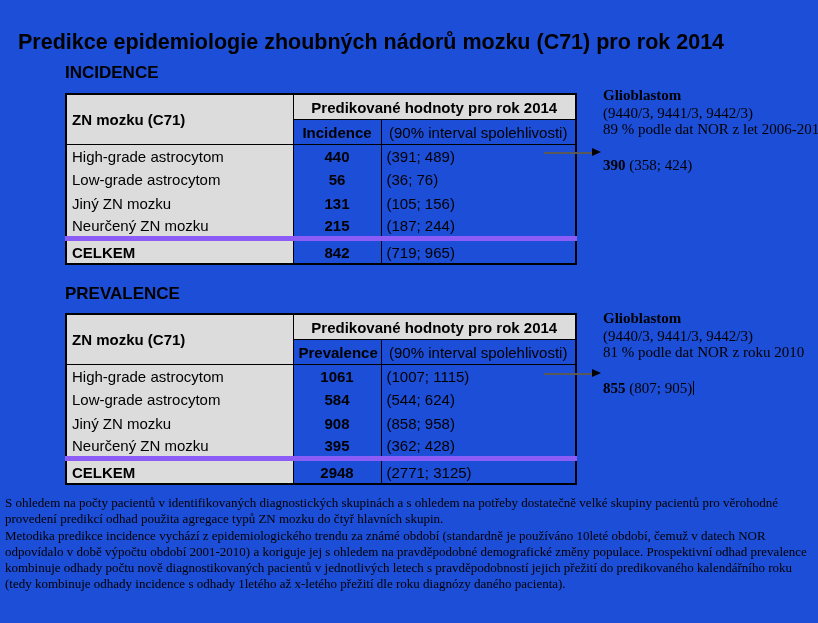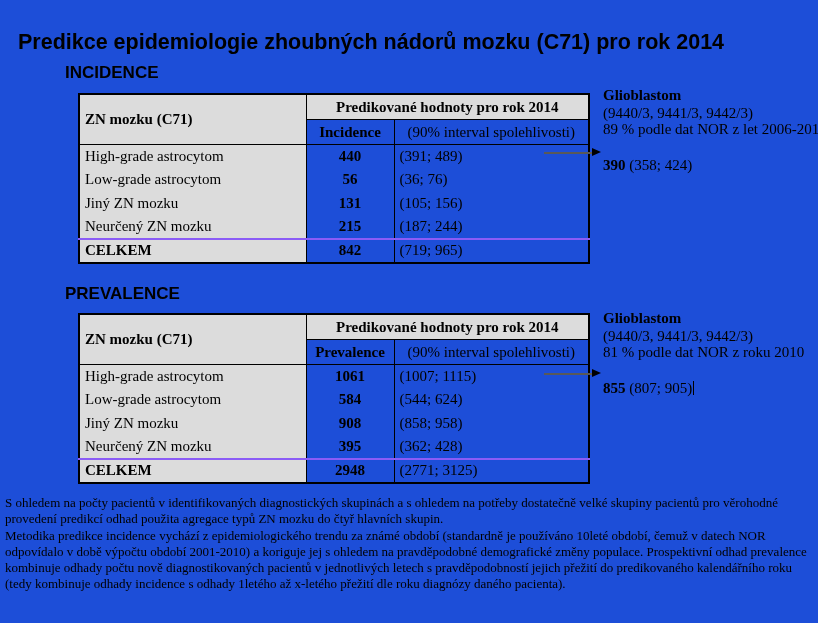--- a/index.html
+++ b/index.html
@@ -19,25 +19,25 @@
   .section-title {
     position: absolute; left: 65px;
     font-family: "Liberation Sans", sans-serif;
     font-weight: bold; font-size: 17px;
     white-space: nowrap;
   }
   #incidence-heading { top: 63px; }
   #prevalence-heading { top: 284px; }
 
   table.pred-table {
-    position: absolute; left: 78px;
+    position: absolute; left: 65px;
     border-collapse: collapse; table-layout: fixed;
     width: 510px;
     border: 2px solid #000;
-    font-family: Liberation Serif, serif;
+    font-family: Liberation Sans, sans-serif;
     font-size: 15px; color: #000;
   }
   #incidence-table { top: 93px; }
   #prevalence-table { top: 313px; }
   .pred-table col.c1 { width: 227px; }
   .pred-table col.c2 { width: 88px; }
   .pred-table col.c3 { width: 195px; }
   .pred-table td { padding: 0 5px; vertical-align: middle; overflow: hidden; white-space: nowrap; }
   .gray { background: #dcdcdc; }
   .vline { border-right: 1px solid #000; }
@@ -48,21 +48,21 @@
   .pred-head {
     text-align: center; font-weight: bold;
     border-bottom: 1px solid #000; height: 24px;
   }
   .hrow2 td { border-bottom: 1px solid #000; height: 24px; }
   .value-head { text-align: center; font-weight: bold; }
   .ci-head { text-align: center; padding: 0 2px; }
   .drow { height: 23.5px; }
   .val { text-align: center; font-weight: bold; padding-right: 4px; }
   .ci { text-align: left; padding-left: 5px; }
-  .trow td { border-top: 2px solid #8b5cf6; height: 22px; }
+  .trow td { border-top: 5px solid #8b5cf6; height: 22px; }
   .trow .lab { font-weight: bold; }
 
   .annotation {
     position: absolute; left: 603px;
     font-family: "Liberation Serif", serif;
     font-size: 15px; white-space: nowrap;
   }
   #incidence-annotation { top: 86px; }
   #prevalence-annotation { top: 309px; }
   .ann-title { font-weight: bold; line-height: 18px; }

